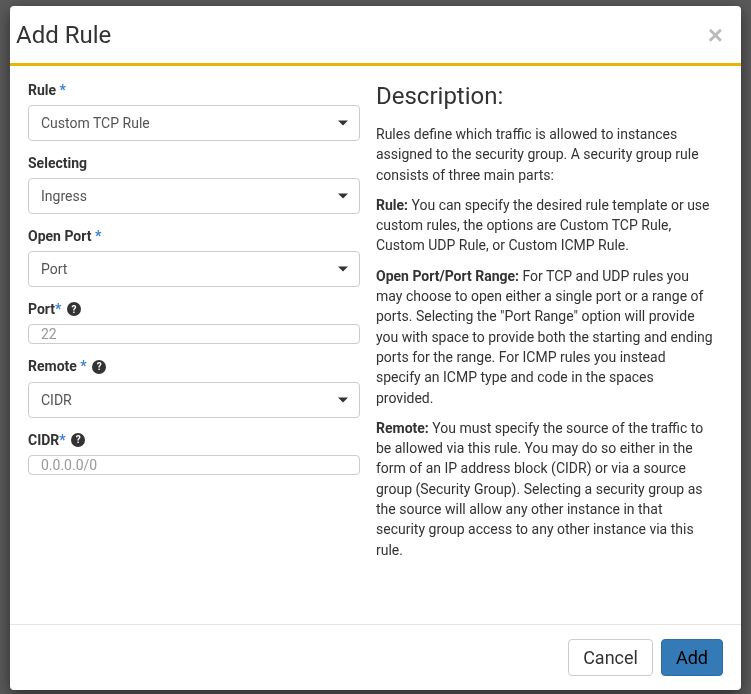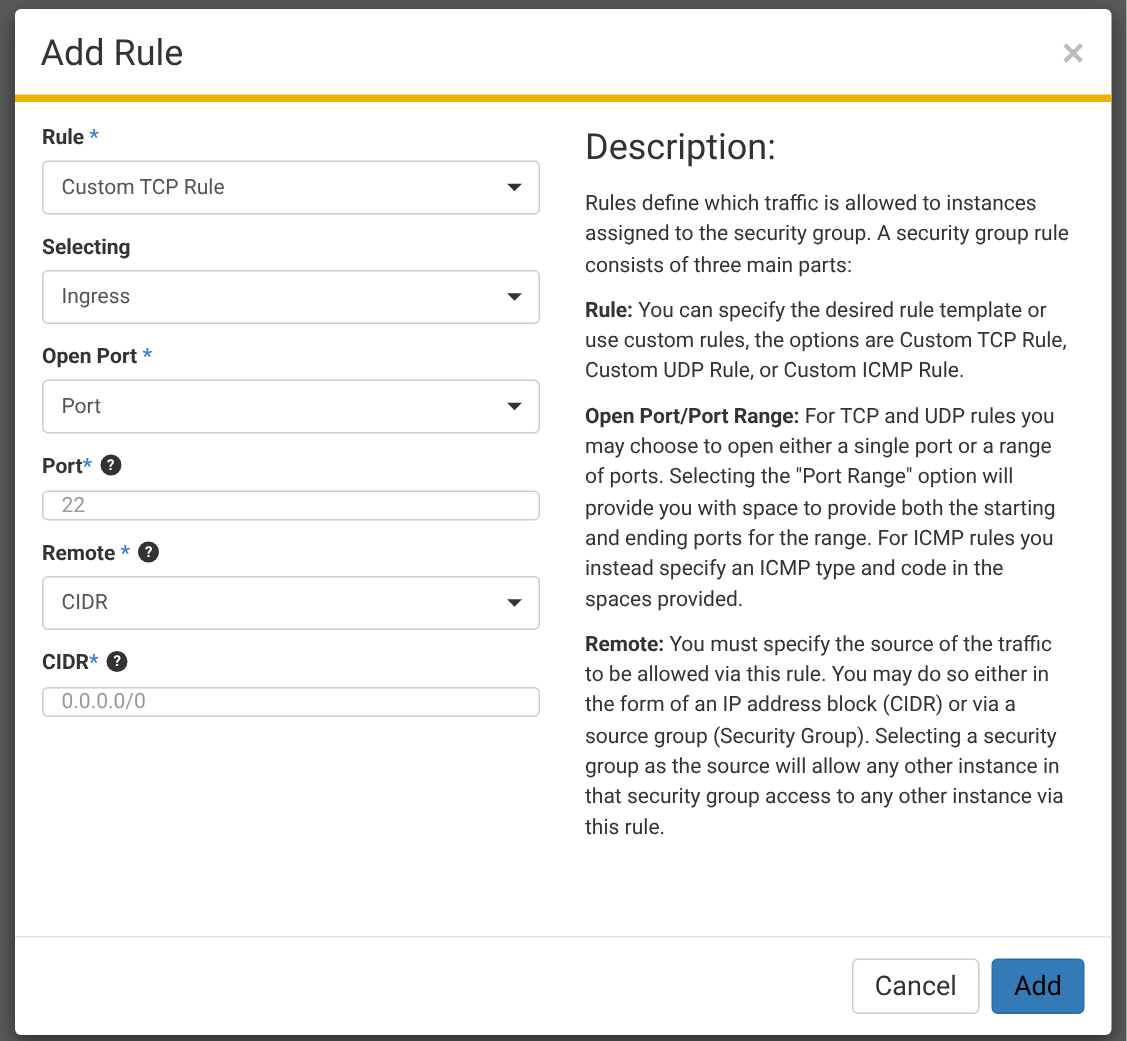--- a/index.html
+++ b/index.html
@@ -21,22 +21,22 @@
       left: 10px;
       right: 10px;
       bottom: 4px;
       background: #fff;
       border-radius: 4px;
       box-shadow: 0 5px 15px rgba(0,0,0,0.5);
       display: flex;
       flex-direction: column;
     }
     .modal-header {
-      padding: 15px 18px 14px 17px;
-      border-bottom: 5px solid #eab308;
+      padding: 15px 18px 14px 6px;
+      border-bottom: 3px solid #eab308;
       display: flex;
       justify-content: space-between;
       align-items: center;
     }
     .modal-title {
       font-size: 24px;
       font-weight: 400;
       color: #333;
     }
     .close-btn {
@@ -45,21 +45,21 @@
       color: #bbb;
       cursor: pointer;
       background: none;
       border: none;
       line-height: 1;
       padding: 0;
     }
     .modal-body {
       padding: 16px 28px 10px 18px;
       display: flex;
-      gap: 30px;
+      gap: 16px;
       flex: 1;
       overflow: auto;
     }
     .form-col {
       flex: 0 0 332px;
     }
     .desc-col {
       flex: 1;
       min-width: 0;
     }

